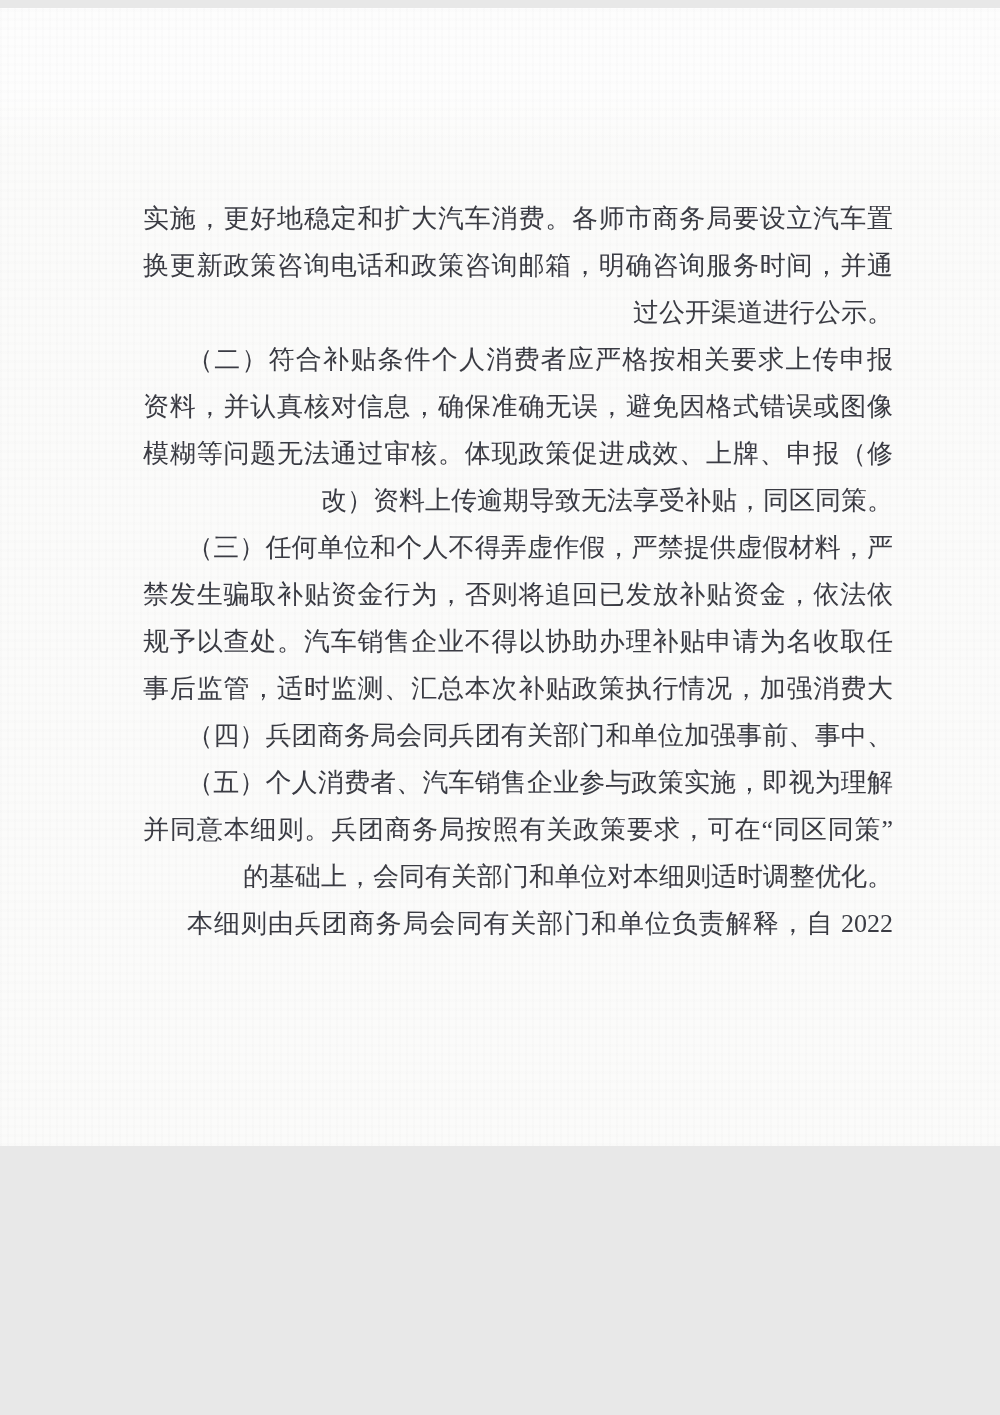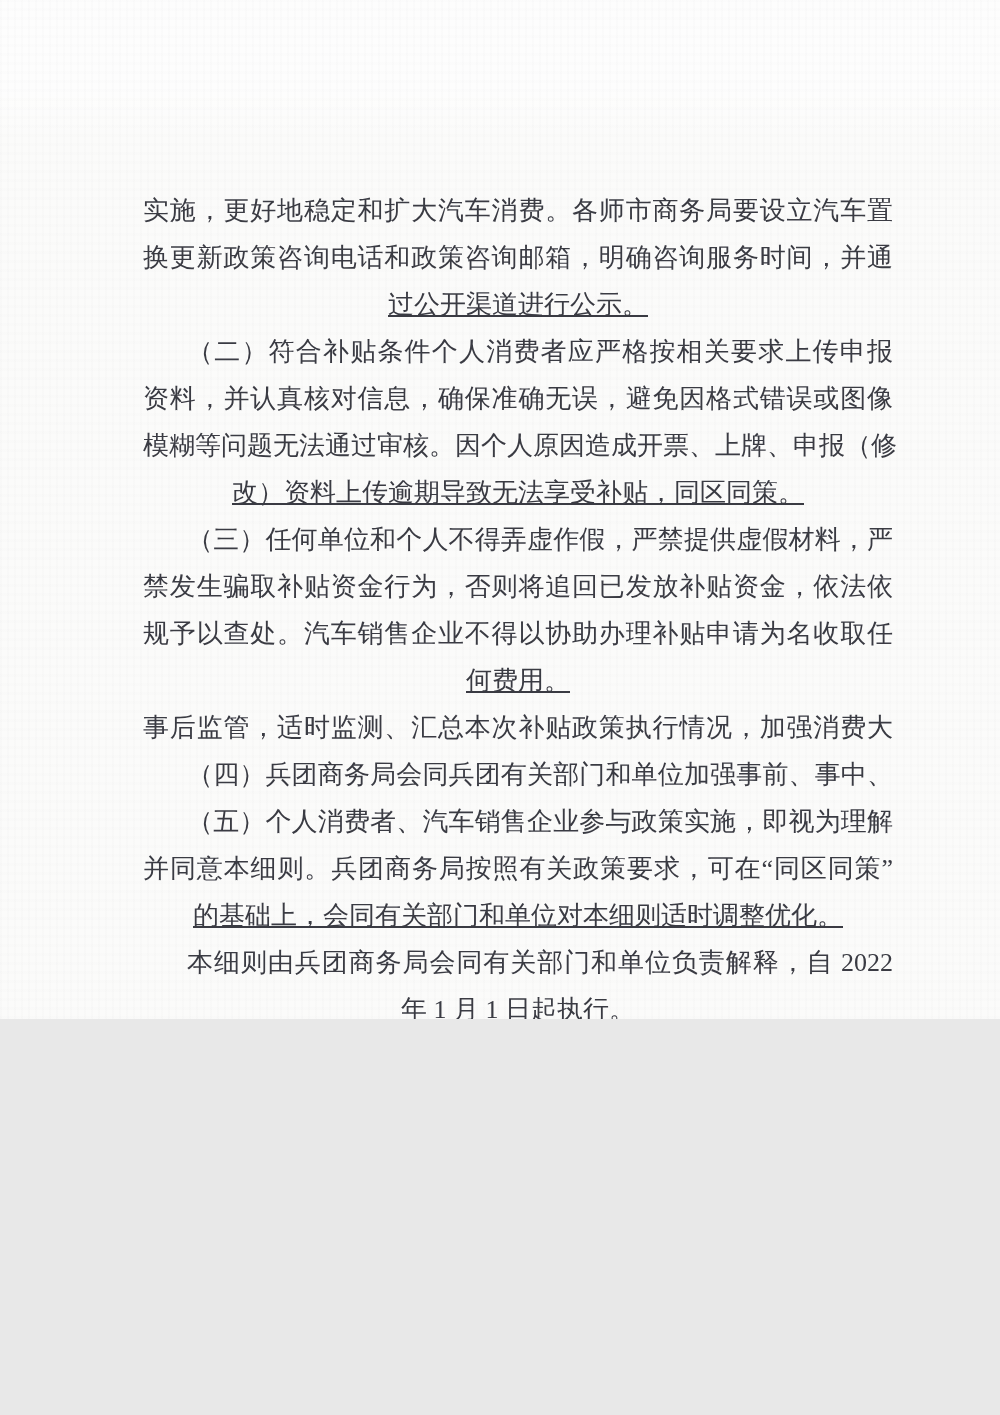--- a/index.html
+++ b/index.html
@@ -3,22 +3,22 @@
 <meta charset="utf-8">
 <style>
   html, body {
     margin: 0;
     padding: 0;
     background: #e8e8e8;
   }
   .page {
     position: relative;
     width: 1000px;
-    height: 1019px;
-    margin: 0 auto;
+    height: 1138px;
+    margin: 8px auto;
     background: #fbfbfa;
     font-family: "Liberation Serif", "DejaVu Serif", serif;
     color: #3a3b43;
     overflow: hidden;
   }
   
   .page::before {
     content: "";
     position: absolute;
     inset: 0;
@@ -39,22 +39,21 @@
     line-height: 47px;
     font-size: 26px;
     white-space: nowrap;
     text-rendering: optimizeLegibility;
   }
   .full {
     text-align: justify;
     text-align-last: justify;
   }
   .last {
-    text-align: center;
-    text-decoration: underline;
+    text-align: right;
   }
   .indent {
     padding-left: 44px;
   }
   .page-number {
     position: absolute;
     top: 1253px;
     left: 781px;
     font-size: 27px;
     letter-spacing: 2px;
@@ -71,44 +70,42 @@
 
     <div>
       <div class="line full">实施，更好地稳定和扩大汽车消费。各师市商务局要设立汽车置</div>
       <div class="line full">换更新政策咨询电话和政策咨询邮箱，明确咨询服务时间，并通</div>
       <div class="line last">过公开渠道进行公示。</div>
     </div>
 
     <div>
       <div class="line full indent">（二）符合补贴条件个人消费者应严格按相关要求上传申报</div>
       <div class="line full">资料，并认真核对信息，确保准确无误，避免因格式错误或图像</div>
-      <div class="line full">模糊等问题无法通过审核。因个人原因造成开票、上牌、申报（修</div>
+      <div class="line full">模糊等问题无法通过审核。体现政策促进成效、上牌、申报（修</div>
       <div class="line last">改）资料上传逾期导致无法享受补贴，同区同策。</div>
     </div>
 
     <div>
       <div class="line full indent">（三）任何单位和个人不得弄虚作假，严禁提供虚假材料，严</div>
       <div class="line full">禁发生骗取补贴资金行为，否则将追回已发放补贴资金，依法依</div>
       <div class="line full">规予以查处。汽车销售企业不得以协助办理补贴申请为名收取任</div>
-      <div class="line last">何费用。</div>
     </div>
 
     <div>
       <div class="line full">事后监管，适时监测、汇总本次补贴政策执行情况，加强消费大</div>
       <div class="line full indent">（四）兵团商务局会同兵团有关部门和单位加强事前、事中、</div>
     </div>
 
     <div>
       <div class="line full indent">（五）个人消费者、汽车销售企业参与政策实施，即视为理解</div>
       <div class="line full">并同意本细则。兵团商务局按照有关政策要求，可在“同区同策”</div>
       <div class="line last">的基础上，会同有关部门和单位对本细则适时调整优化。</div>
     </div>
 
     <div>
       <div class="line full indent">本细则由兵团商务局会同有关部门和单位负责解释，自 2022</div>
-      <div class="line last">年 1 月 1 日起执行。</div>
     </div>
 
   </div>
 
   <div class="page-number">— 17 —</div>
 
 </div>
 
 </body></html>

